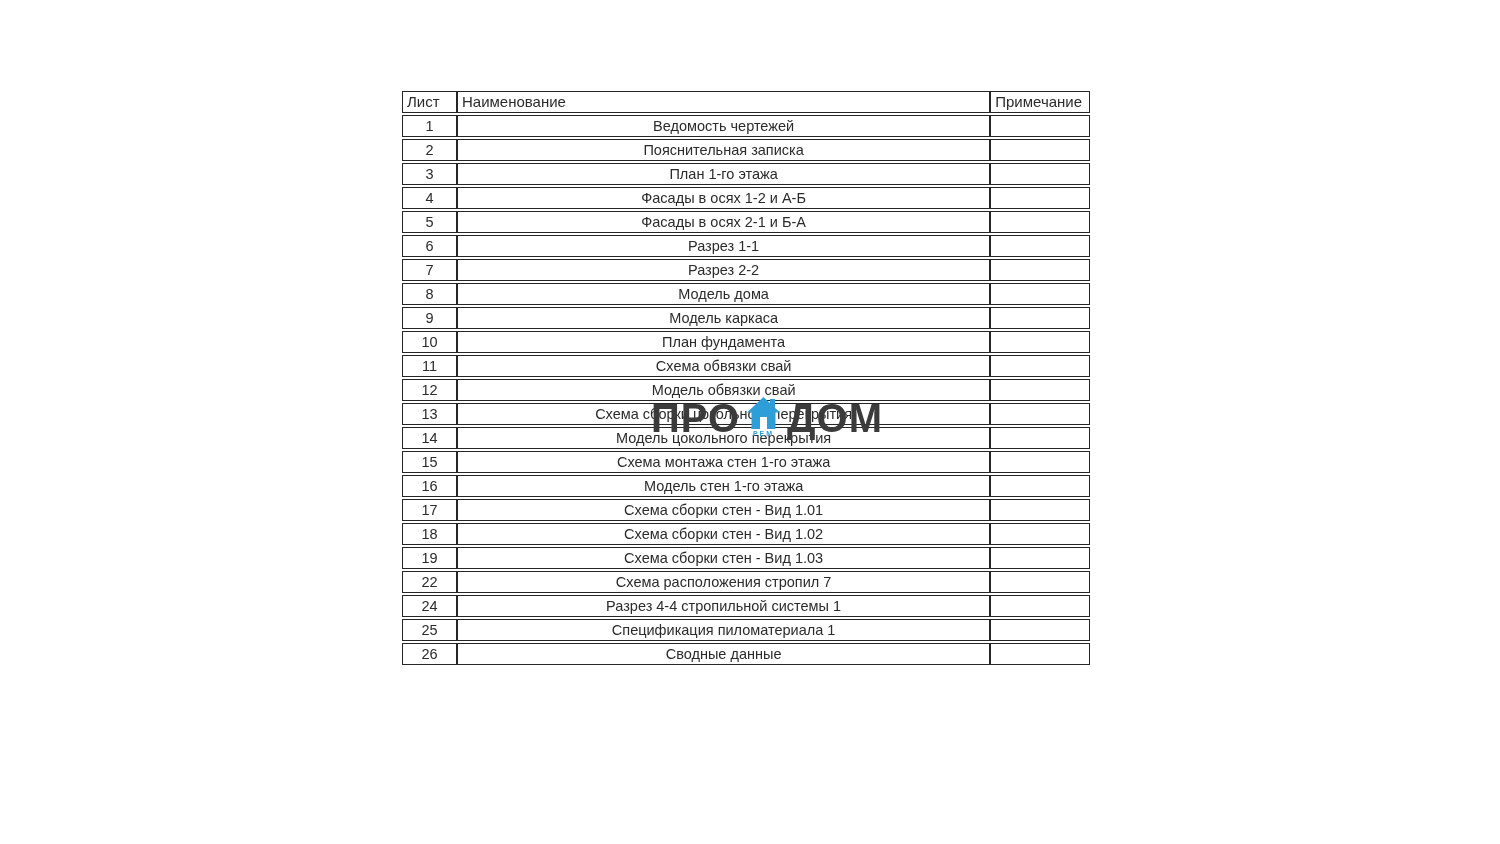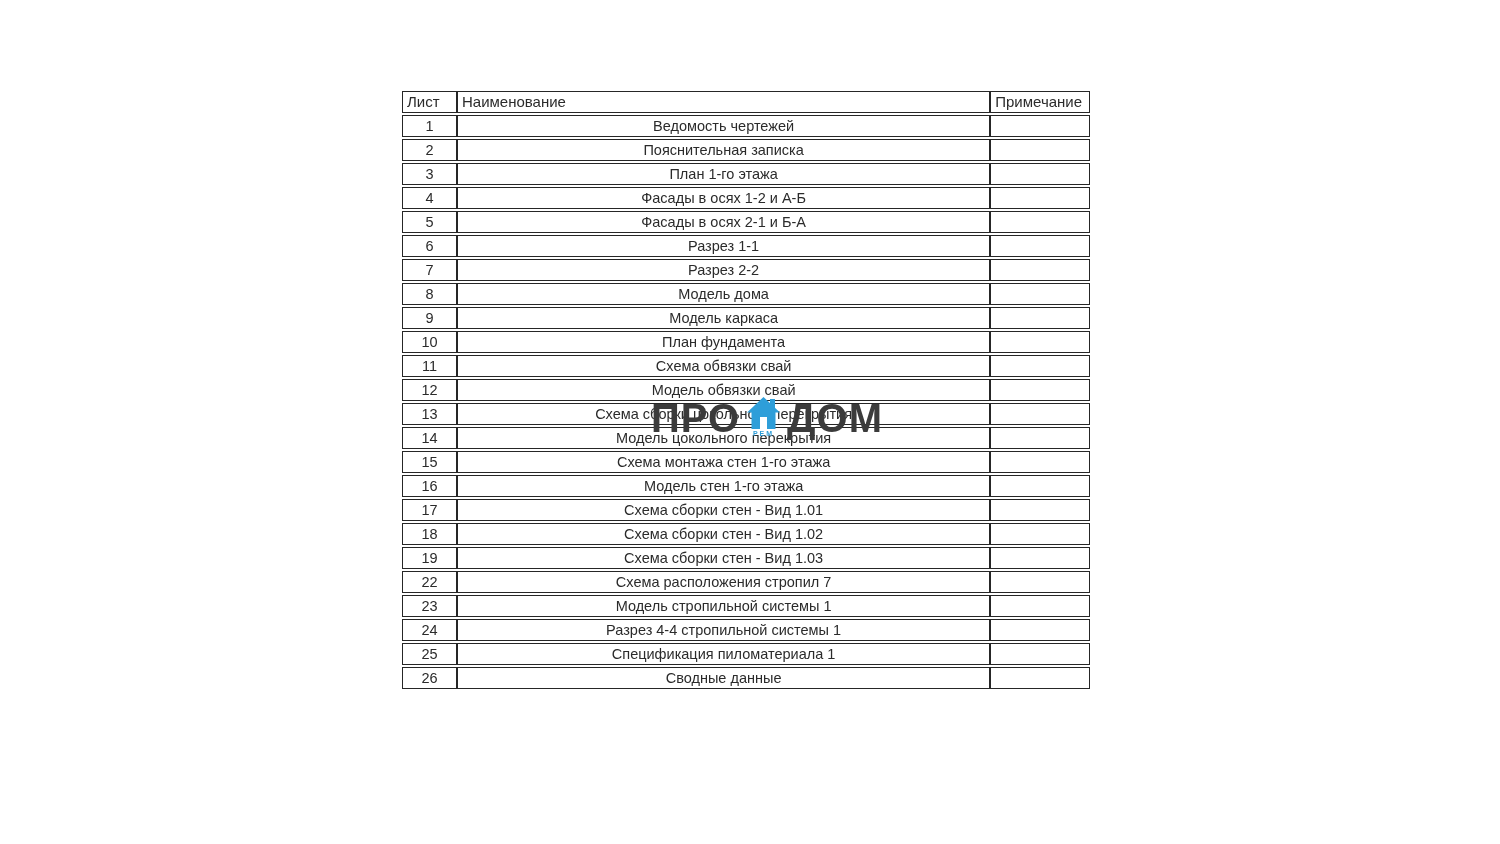--- a/index.html
+++ b/index.html
@@ -195,25 +195,20 @@
       <td class="c-sheet">19</td>
       <td class="c-name">Схема сборки стен - Вид 1.03</td>
       <td class="c-note"></td>
     </tr>
         <tr>
       <td class="c-sheet">22</td>
       <td class="c-name">Схема расположения стропил 7</td>
       <td class="c-note"></td>
     </tr>
         <tr>
-      <td class="c-sheet">23</td>
-      <td class="c-name">Модель стропильной системы 1</td>
-      <td class="c-note"></td>
-    </tr>
-        <tr>
       <td class="c-sheet">24</td>
       <td class="c-name">Разрез 4-4 стропильной системы 1</td>
       <td class="c-note"></td>
     </tr>
         <tr>
       <td class="c-sheet">25</td>
       <td class="c-name">Спецификация пиломатериала 1</td>
       <td class="c-note"></td>
     </tr>
         <tr>

